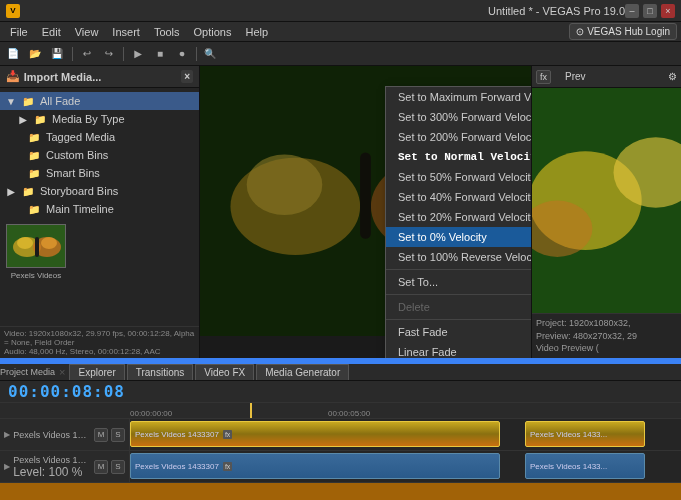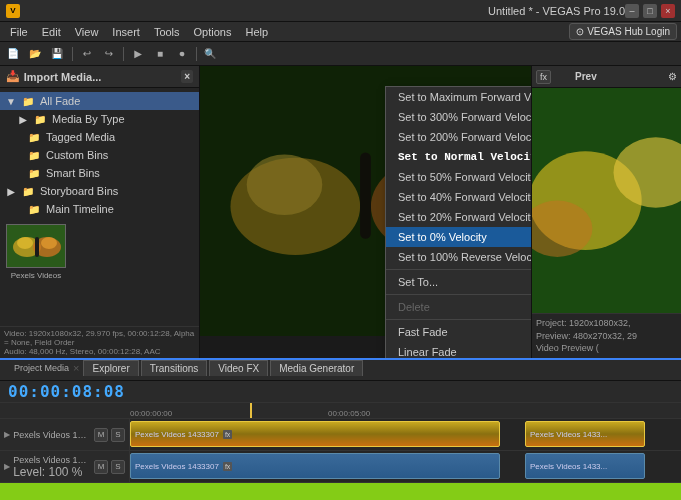--- a/index.html
+++ b/index.html
@@ -303,38 +303,38 @@
       background: #444;
       margin: 2px 0;
     }
 
     
     .bottom-toolbar {
       height: 22px;
       background: #2a2a2a;
       display: flex;
       align-items: flex-start;
-      padding: 0 14px;
-      border-top: 2px solid #3b82f6;
+      padding: 0 0;
+      border-top: 6px solid #3b82f6;
       gap: 4px;
     }
     .bottom-tab {
       padding: 2px 8px;
       background: #3a3a3a;
       border: 1px solid #555;
       border-bottom: none;
       cursor: pointer;
       font-size: 10px;
       color: #ccc;
     }
 
     
     .timeline-area {
       height: 120px;
-      background: #84cc16;
+      background: #a16207;
       border-top: 1px solid #111;
       display: flex;
       flex-direction: column;
     }
     .timeline-header {
       height: 22px;
       background: #2a2a2a;
       display: flex;
       align-items: center;
       padding: 0 8px;
@@ -593,21 +593,21 @@
         <div class="ctx-separator"></div>
         <div class="ctx-item">Fast Fade</div>
         <div class="ctx-item">Linear Fade</div>
 
       </div>
     </div>
 
     <div class="right-panel">
       <div class="right-panel-header">
         <span style="font-size:9px;background:#3a3a3a;padding:1px 3px;border-radius:2px;border:1px solid #555;cursor:pointer;">fx</span>
-        <span style="margin-left:22px;font-weight:bold;">Prev</span>
+        <span style="margin-left:12px;">Prev</span>
         <span style="flex:1;"></span>
         <span style="cursor:pointer;">⚙</span>
       </div>
       <div class="right-preview">
         <svg width="100%" height="100%" viewBox="0 0 150 160" preserveAspectRatio="xMidYMid slice">
           <rect width="150" height="160" fill="#1a4a10"></rect>
           <ellipse cx="60" cy="80" rx="40" ry="35" fill="#c8b020" opacity="0.7"></ellipse>
           <ellipse cx="110" cy="60" rx="30" ry="25" fill="#e8c840" opacity="0.6"></ellipse>
           <ellipse cx="40" cy="100" rx="25" ry="20" fill="#c87020" opacity="0.5"></ellipse>
         </svg>

